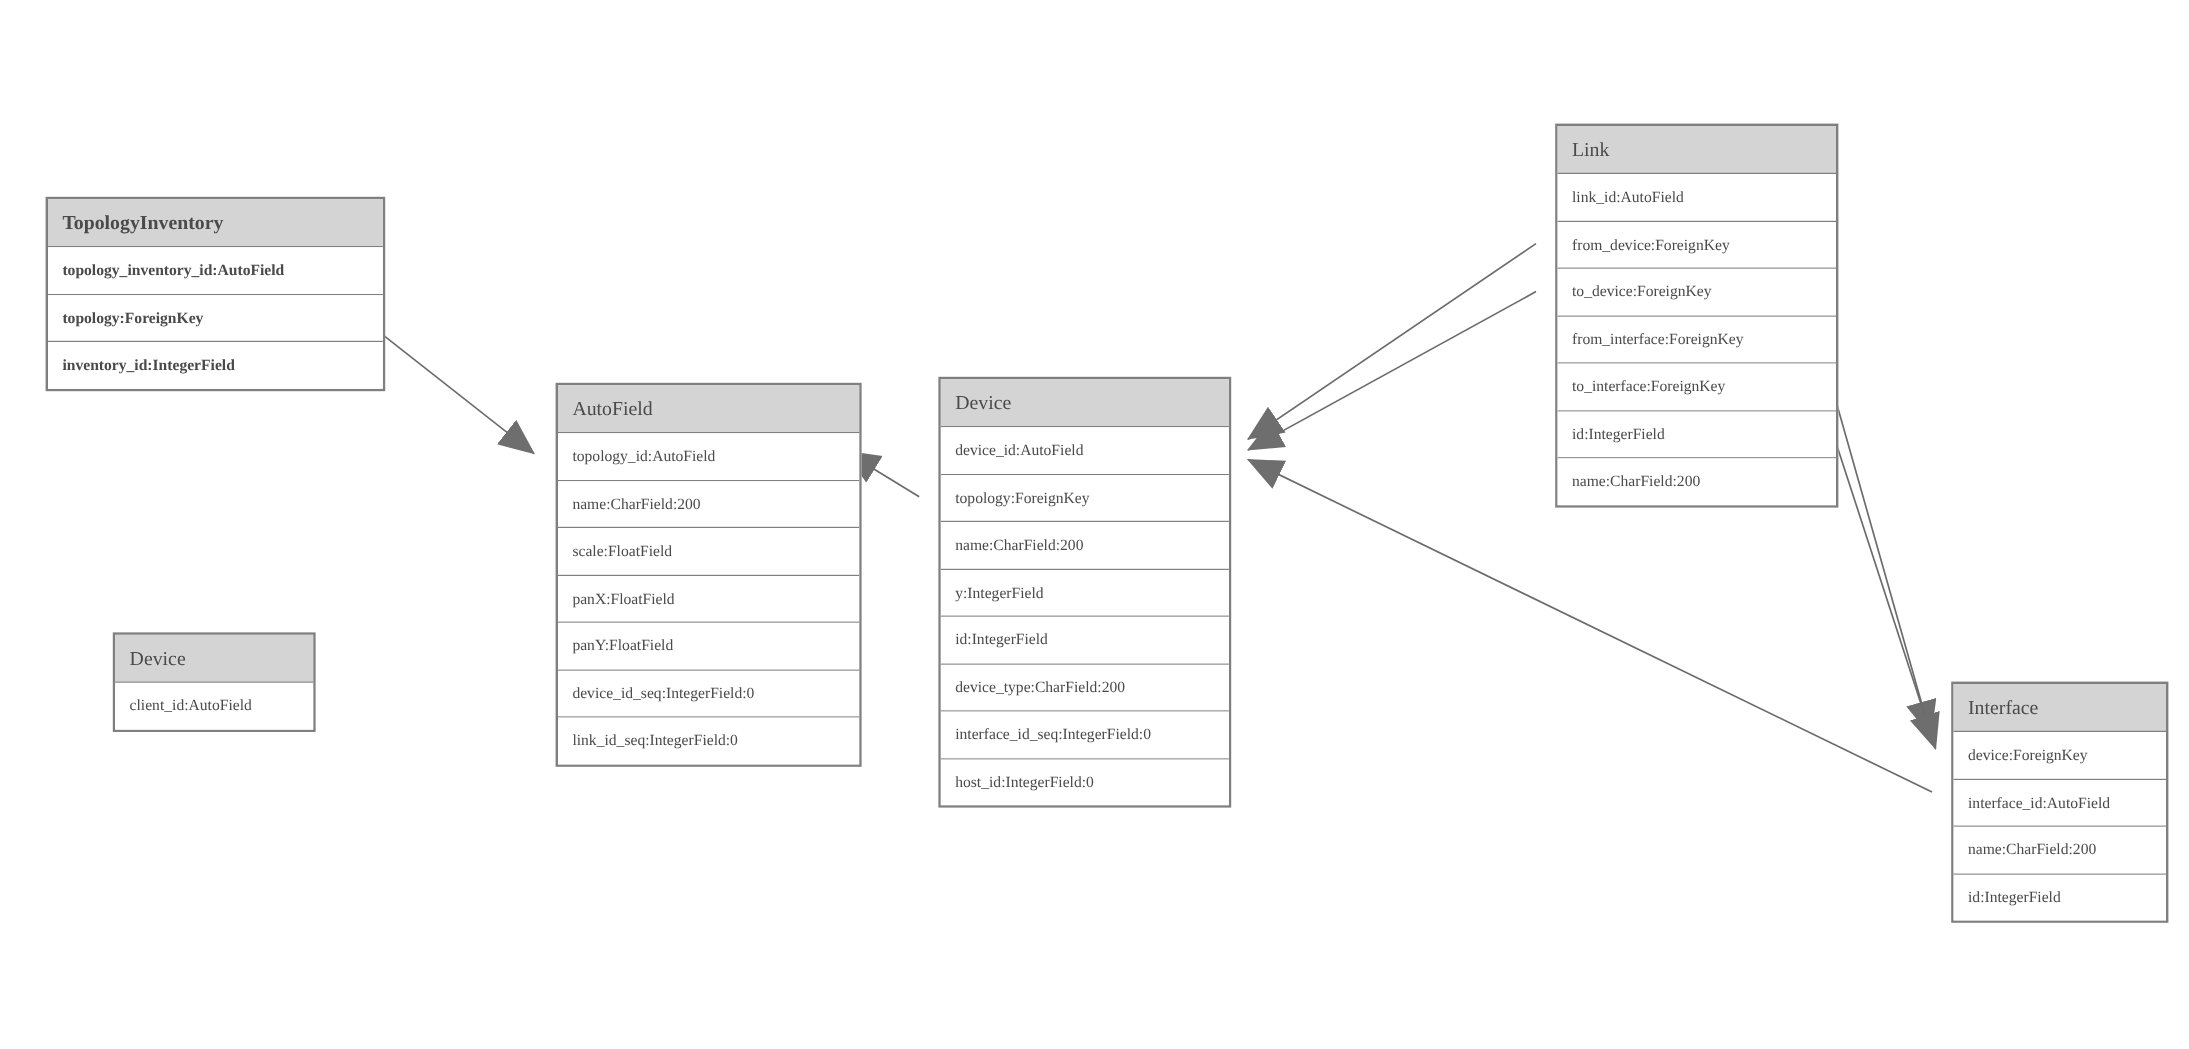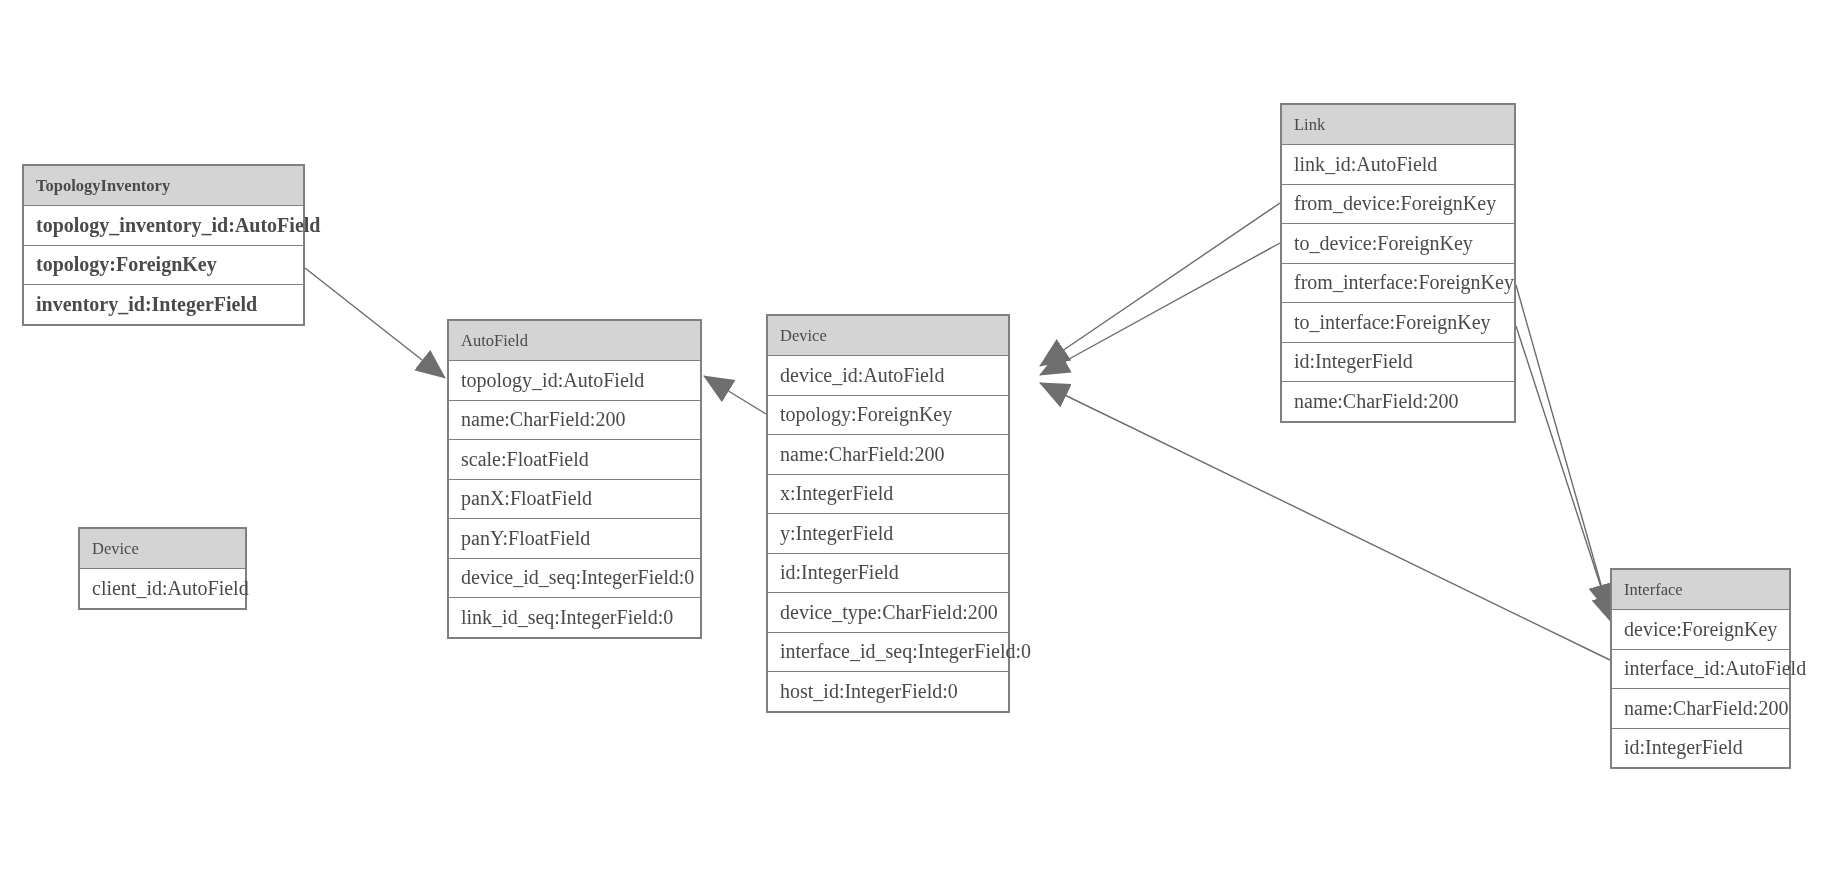--- a/index.html
+++ b/index.html
@@ -28,41 +28,42 @@
     left: 0;
     top: 0;
     width: 100%;
     height: 100%;
   }
   .entity {
     position: absolute;
     border: 2px solid var(--border-color, #7f7f7f);
     background: var(--row-fill, #ffffff);
     box-sizing: border-box;
+    margin-left: 16px;
   }
   .entity-header {
     background: var(--header-fill, #d4d4d4);
     height: 39px;
     display: flex;
     align-items: center;
     padding-left: 12px;
     padding-right: 6px;
     font-size: 16.5px;
     color: var(--text-color, #4a4a4a);
     border-bottom: 1.5px solid var(--border-color, #7f7f7f);
     white-space: nowrap;
   }
   .entity-row {
     background: var(--row-fill, #ffffff);
     height: 38.5px;
     display: flex;
     align-items: center;
     padding-left: 12px;
     padding-right: 6px;
-    font-size: 20px;
+    font-size: 13px;
     color: var(--text-color, #4a4a4a);
     border-bottom: 1.5px solid var(--border-color, #7f7f7f);
     white-space: nowrap;
   }
   .entity-row:last-child {
     border-bottom: none;
   }
 </style>
 </head>
 <body>
@@ -105,21 +106,20 @@
         <div class="entity-row">panX:FloatField</div>
         <div class="entity-row">panY:FloatField</div>
         <div class="entity-row">device_id_seq:IntegerField:0</div>
         <div class="entity-row">link_id_seq:IntegerField:0</div>
       </div>
       <div class="entity" style="left: 766px; top: 314px; width: 244px;">
         <div class="entity-header">Device</div>
         <div class="entity-row">device_id:AutoField</div>
         <div class="entity-row">topology:ForeignKey</div>
         <div class="entity-row">name:CharField:200</div>
-        <div class="entity-row">x:IntegerField</div>
         <div class="entity-row">y:IntegerField</div>
         <div class="entity-row">id:IntegerField</div>
         <div class="entity-row">device_type:CharField:200</div>
         <div class="entity-row">interface_id_seq:IntegerField:0</div>
         <div class="entity-row">host_id:IntegerField:0</div>
       </div>
       <div class="entity" style="left: 1280px; top: 103px; width: 236px;">
         <div class="entity-header">Link</div>
         <div class="entity-row">link_id:AutoField</div>
         <div class="entity-row">from_device:ForeignKey</div>

